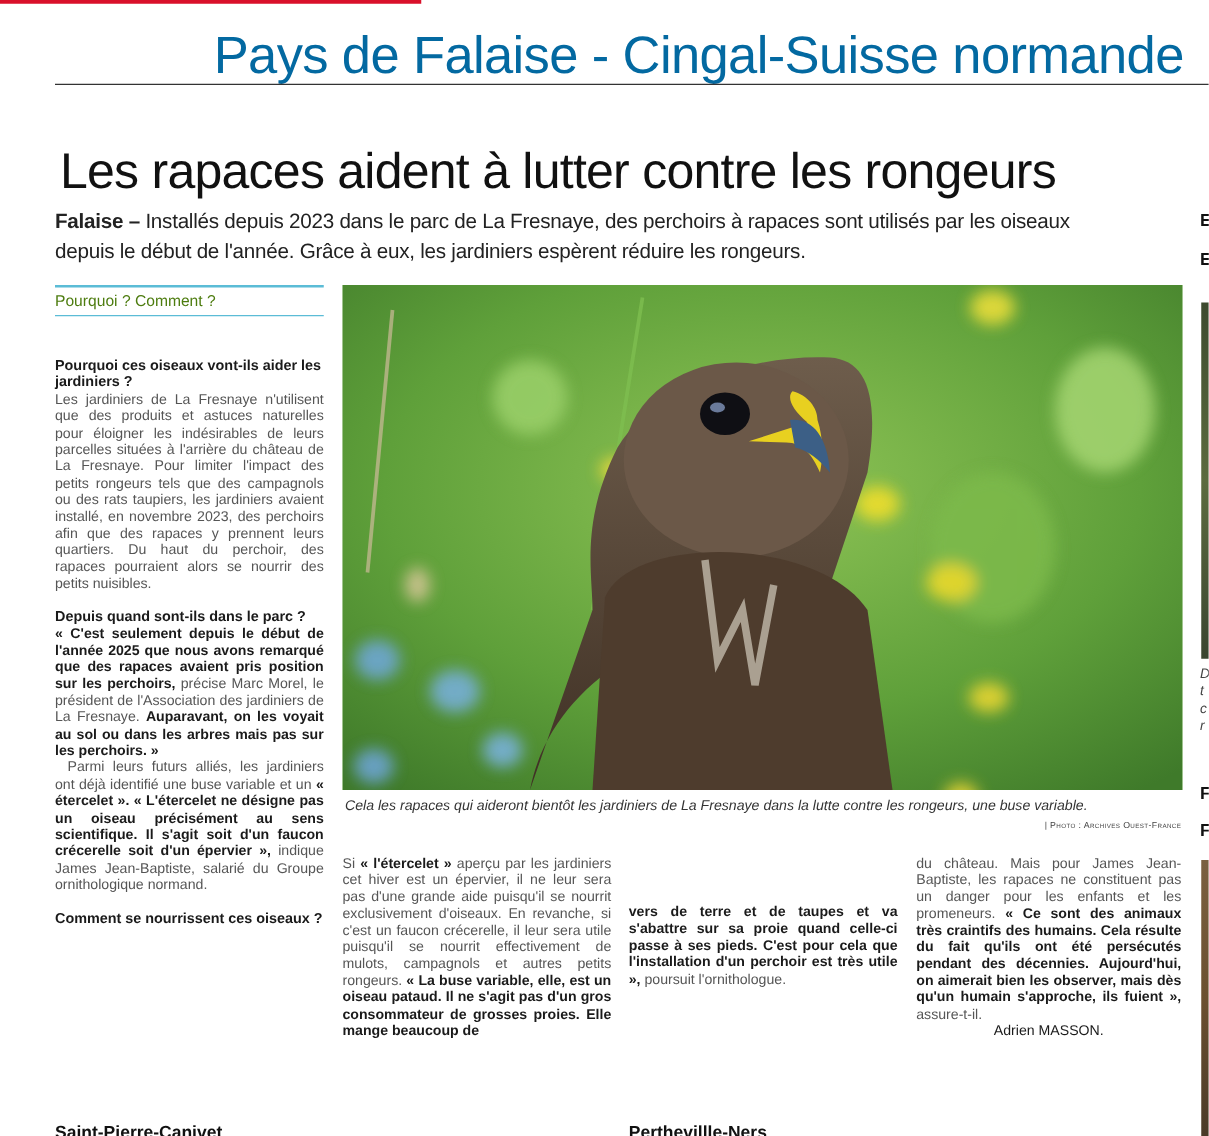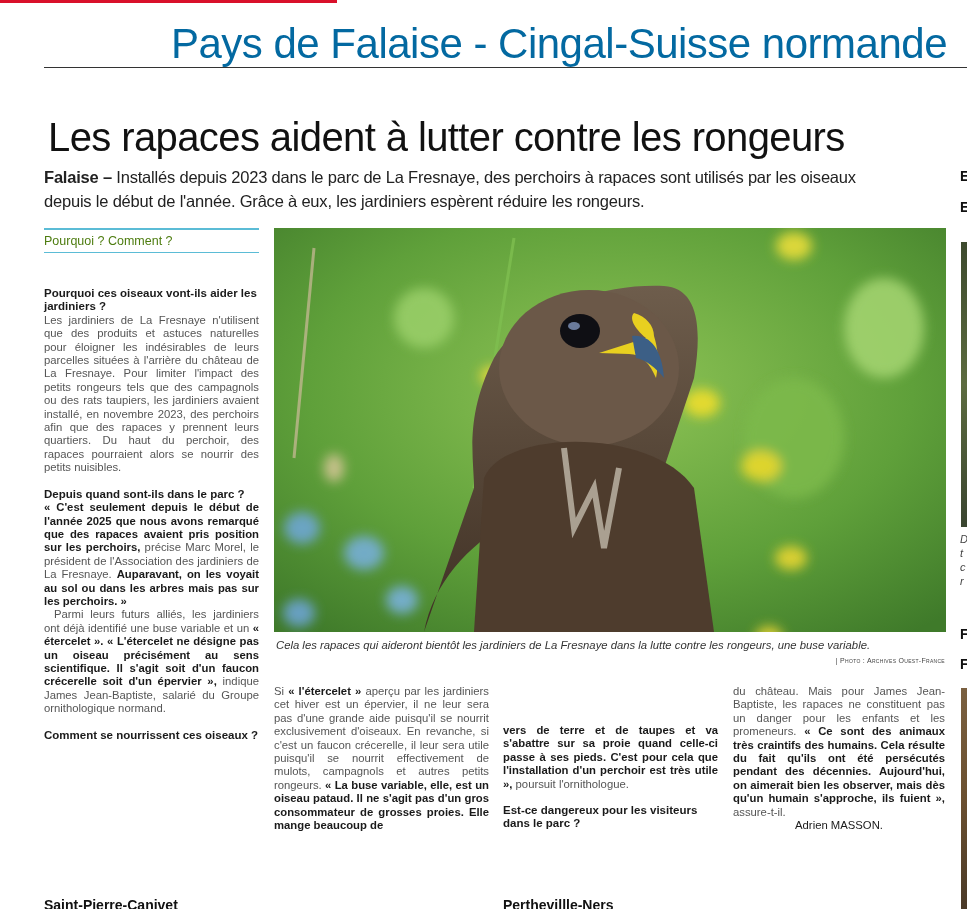--- a/index.html
+++ b/index.html
@@ -109,21 +109,20 @@
 <div class="caption">Cela les rapaces qui aideront bientôt les jardiniers de La Fresnaye dans la lutte contre les rongeurs, une buse variable.</div>
 <div class="credit">| Photo : Archives Ouest-France</div>
 
 <div class="col col2">
   <p><span>Si </span><span class="q">« l'étercelet »</span><span> aperçu par les jardiniers cet hiver est un épervier, il ne leur sera pas d'une grande aide puisqu'il se nourrit exclusivement d'oiseaux. En revanche, si c'est un faucon crécerelle, il leur sera utile puisqu'il se nourrit effectivement de mulots, campagnols et autres petits rongeurs. </span><span class="q">« La buse variable, elle, est un oiseau pataud. Il ne s'agit pas d'un gros consommateur de grosses proies. Elle mange beaucoup de</span></p>
 </div>
 
 <div class="col col3">
   <p><span class="q">vers de terre et de taupes et va s'abattre sur sa proie quand celle-ci passe à ses pieds. C'est pour cela que l'installation d'un perchoir est très utile »,</span><span> poursuit l'ornithologue.</span></p>
   <div class="gap"></div>
-  <h4>Est-ce dangereux pour les visiteurs dans le parc ?</h4>
 </div>
 
 <div class="col col4">
   <p><span>du château. Mais pour James Jean-Baptiste, les rapaces ne constituent pas un danger pour les enfants et les promeneurs. </span><span class="q">« Ce sont des animaux très craintifs des humains. Cela résulte du fait qu'ils ont été persécutés pendant des décennies. Aujourd'hui, on aimerait bien les observer, mais dès qu'un humain s'approche, ils fuient »,</span><span> assure-t-il.</span></p>
   <p class="sig">Adrien MASSON.</p>
 </div>
 
 <div class="next-heads" style="left:44px;">Saint-Pierre-Canivet</div>
 <div class="next-heads" style="left:503px;">Perthevillle-Ners</div>
 

